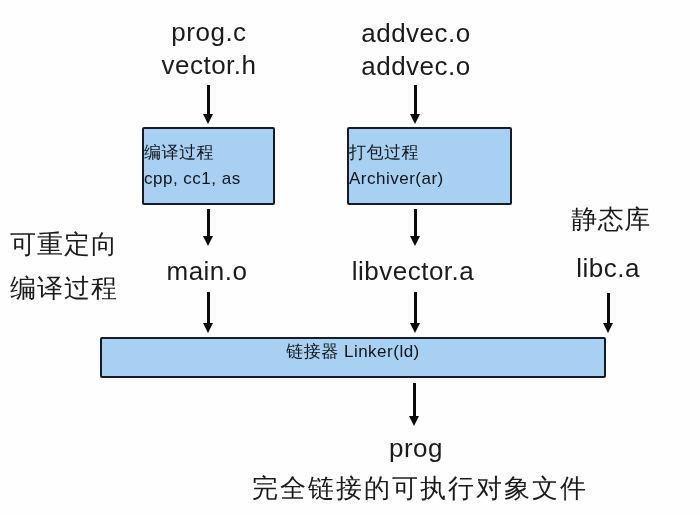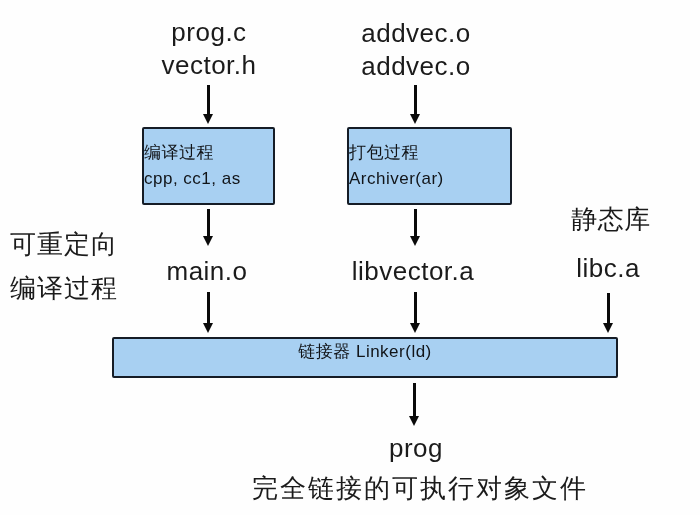--- a/index.html
+++ b/index.html
@@ -40,21 +40,20 @@
     text-align: center;
   }
   .pbox .bl {
     font-size: 17px;
     line-height: 26px;
     color: #111418;
     letter-spacing: 0.5px;
   }
   .linker {
     flex-direction: row;
-    margin-left: 12px;
   }
   
   .arrow {
     position: absolute;
     width: 2.5px;
     background: var(--arrow, #0a0a0a);
   }
   .arrow::after {
     content: "";
     position: absolute;

